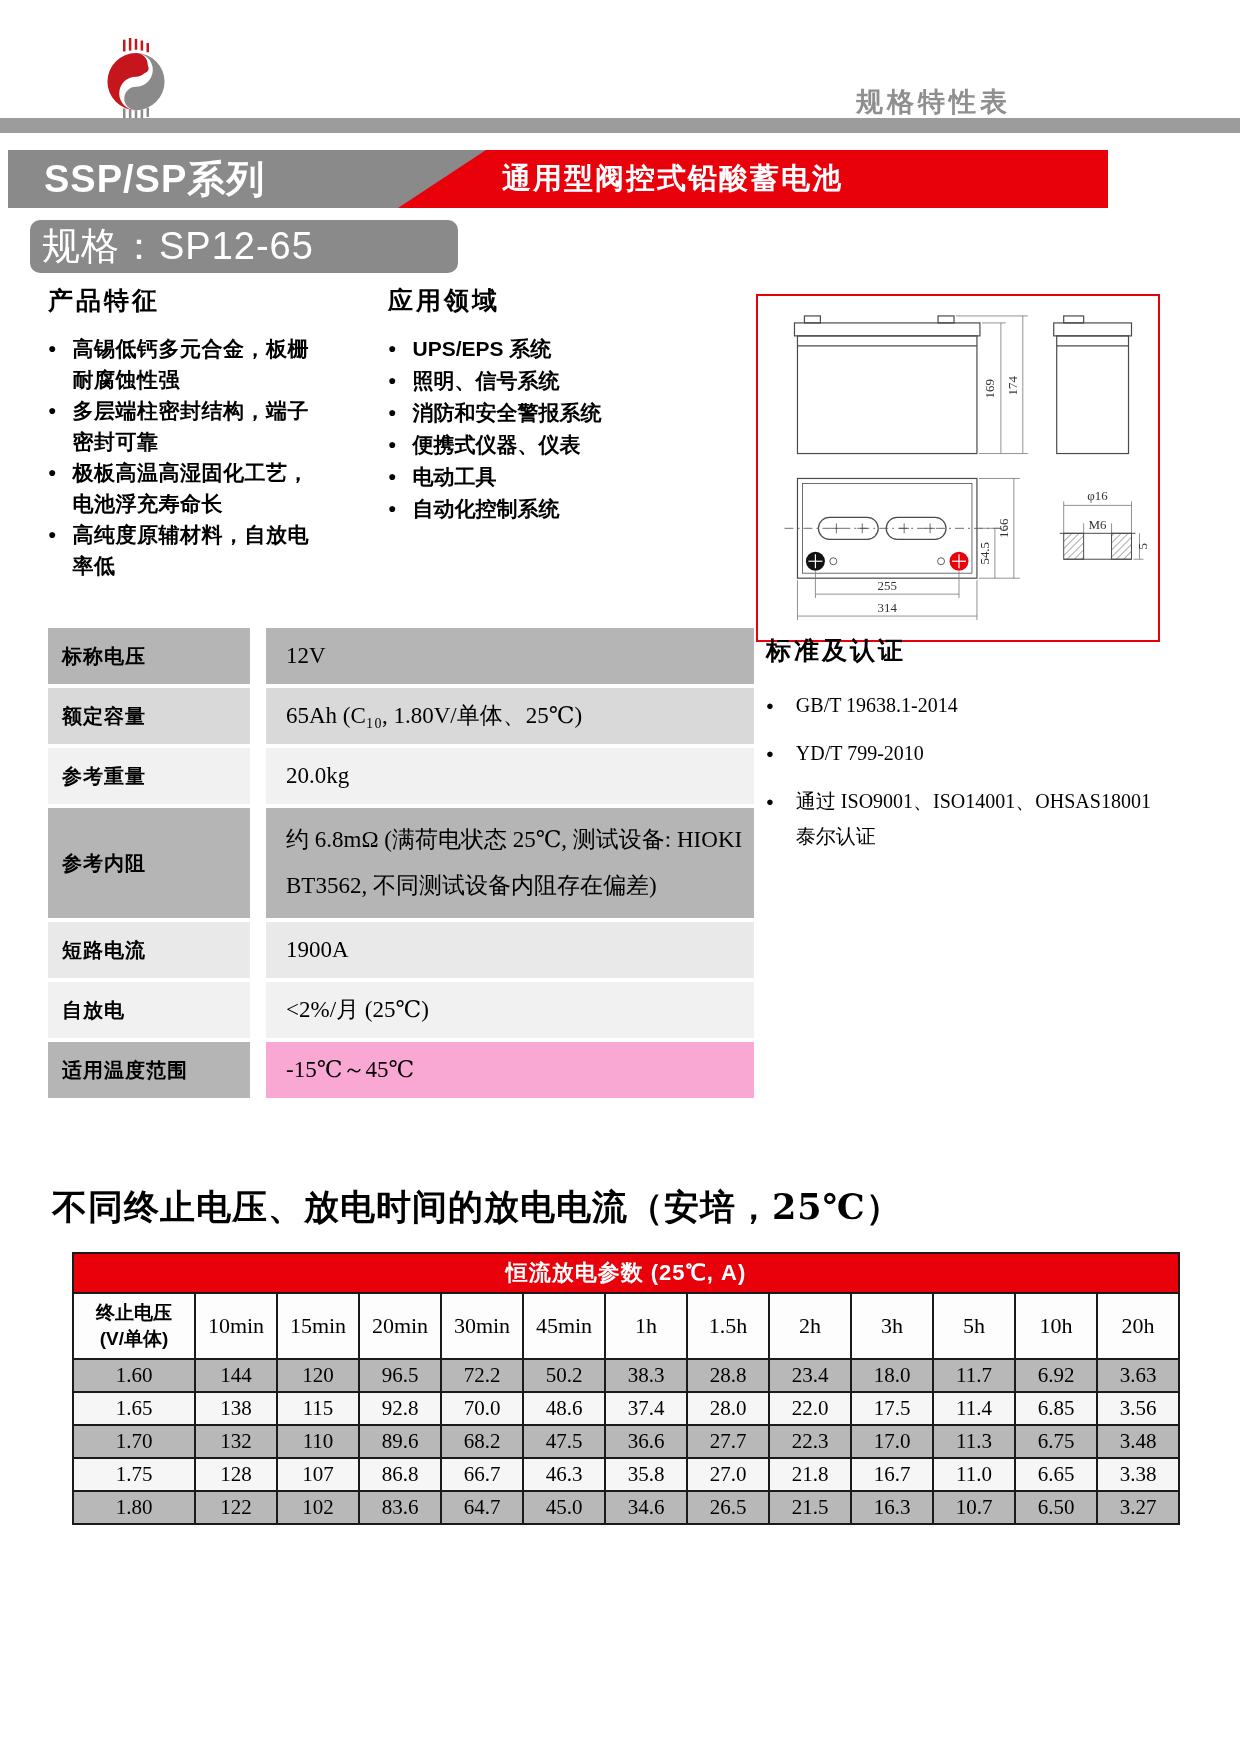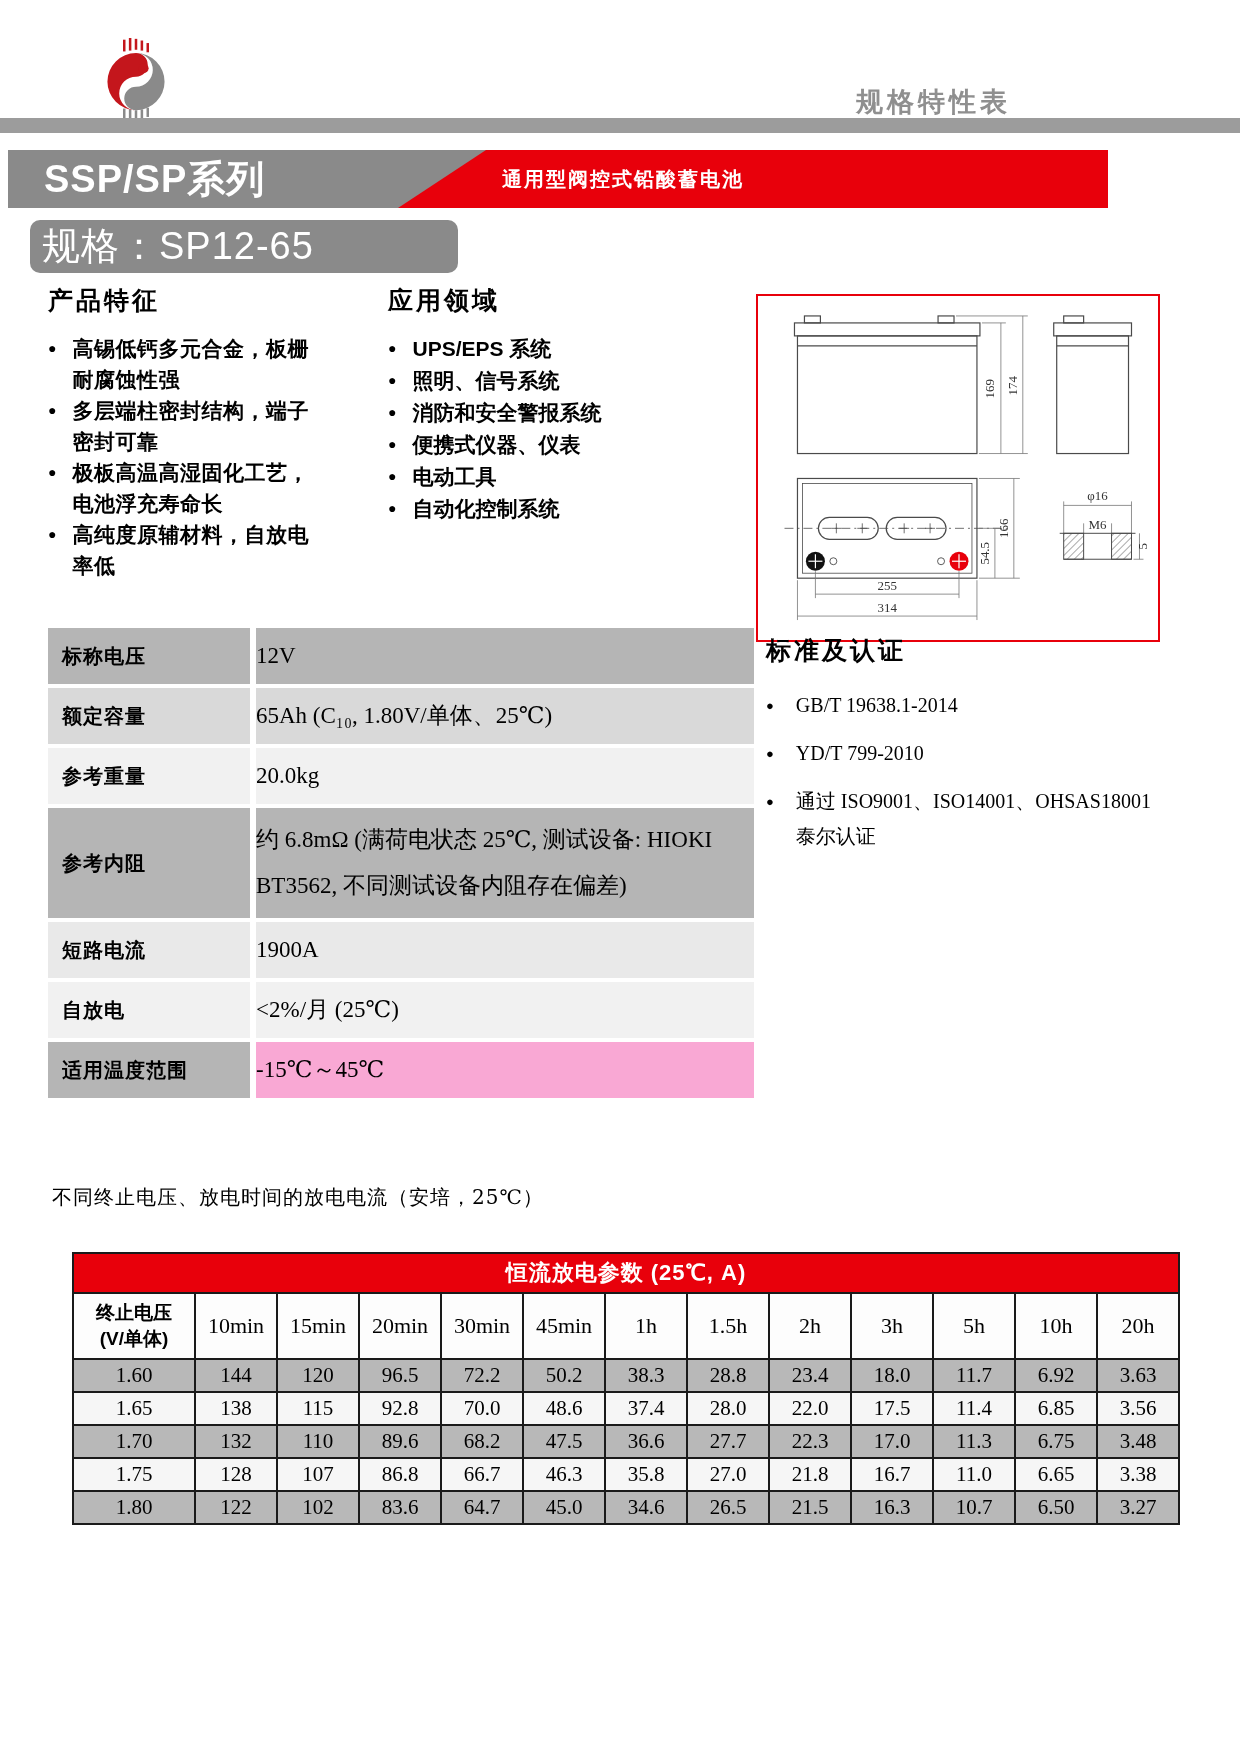--- a/index.html
+++ b/index.html
@@ -20,21 +20,21 @@
 
   
   .banner { position:absolute; left:0; top:150px; width:1240px; height:58px; }
   .banner-gray { position:absolute; left:0; top:0; width:478px; height:58px; background:var(--banner-gray);
     clip-path:polygon(0 0,100% 0,calc(100% - 88px) 100%,0 100%);
     display:flex; align-items:center; padding-left:36px;margin-left:8px; }
   .banner-red { position:absolute; left:390px; top:0; width:718px; height:58px; background:var(--red);
     clip-path:polygon(88px 0,100% 0,100% 100%,0 100%);
     display:flex; align-items:center; padding-left:112px; }
   .series-label { color:#fff; font-size:38px; font-weight:bold; letter-spacing:1px; }
-  .product-type-label { color:#fff; font-size:20px; font-weight:bold; letter-spacing:2px; }
+  .product-type-label { color:#fff; font-size:29px; font-weight:bold; letter-spacing:2px; }
 
   
   .spec-badge { position:absolute; left:30px; top:220px; width:428px; height:53px; background:var(--banner-gray);
     border-radius:10px; color:#fff; font-size:38px; font-weight:normal; display:flex; align-items:center; padding-left:12px; letter-spacing:1px; }
 
   
   .features { position:absolute; left:48px; top:284px; width:330px; }
   .applications { position:absolute; left:388px; top:284px; width:290px; }
   .sec-title { font-family:"DejaVu Serif", serif; font-size:25px; font-weight:bold; letter-spacing:3px; margin-bottom:16px; }
   .bullet-item { display:flex; font-size:21px; font-weight:bold; line-height:31px; }
@@ -47,33 +47,33 @@
     border:2px solid var(--red); background:#fff; }
   .drawing-box svg { width:100%; height:100%; }
   .dim-text { font-family:"Liberation Serif","DejaVu Serif",serif; font-size:13px; fill:#333; }
 
   
   .spec-table { position:absolute; left:48px; top:628px; width:706px; display:flex; flex-direction:column; gap:4px; }
   .spec-row { display:flex; gap:6px; min-height:56px; }
   .spec-row.tall { min-height:110px; }
   .spec-label { width:202px; display:flex; align-items:center; padding-left:14px;
     font-size:20px; font-weight:bold; letter-spacing:1px; }
-  .spec-value { flex:1; display:flex; align-items:center; padding-right:8px;
-    font-size:23px; line-height:46px; font-family:"Liberation Serif","DejaVu Serif",serif; }
+  .spec-value { flex:1; display:flex; align-items:center; padding-left:20px; padding-right:8px;
+    font-size:23px; line-height:46px; font-family:"Liberation Serif","DejaVu Serif",serif;margin-left:10px; }
 
   
   .standards { position:absolute; left:766px; top:634px; width:404px; }
   .standards .sec-title { margin-bottom:21px; }
   .standards .bullet-item { font-weight:normal; font-family:"Liberation Serif","DejaVu Serif",serif;
     font-size:20px; line-height:35px; margin-bottom:13px; }
   .standards .dot { font-size:13px; margin-right:22px; line-height:35px; }
 
   
   .discharge-title { position:absolute; left:52px; top:1184px; font-family:"DejaVu Serif",serif;
-    font-size:20px; font-weight:normal; letter-spacing:1px; }
+    font-size:35px; font-weight:bold; letter-spacing:1px; }
   .dtable-wrap { position:absolute; left:72px; top:1252px; }
   .dtable { border-collapse:collapse; width:1108px; table-layout:fixed;
     font-family:"Liberation Serif","DejaVu Serif",serif; }
   .dtable td, .dtable th { border:2px solid #1a1a1a; text-align:center; padding:0; }
   .dtable .title-cell { background:var(--red); color:#fff; height:40px; font-size:22px;
     font-family:"Liberation Sans",sans-serif; font-weight:bold; letter-spacing:1px; }
   .dtable th { height:66px; background:#fdfdfd; font-weight:normal; font-size:22px; }
   .dtable th.first { font-family:"Liberation Sans",sans-serif; font-weight:bold; font-size:19px; line-height:26px; }
   .dtable td.cell { height:33px; font-size:21px; }
   .dtable tr.dark td { background:var(--trow-dark); }

